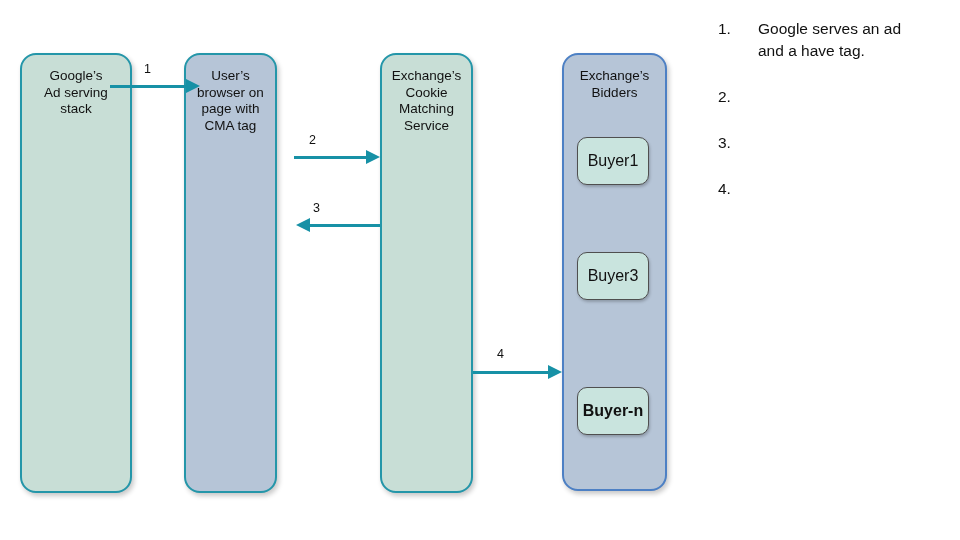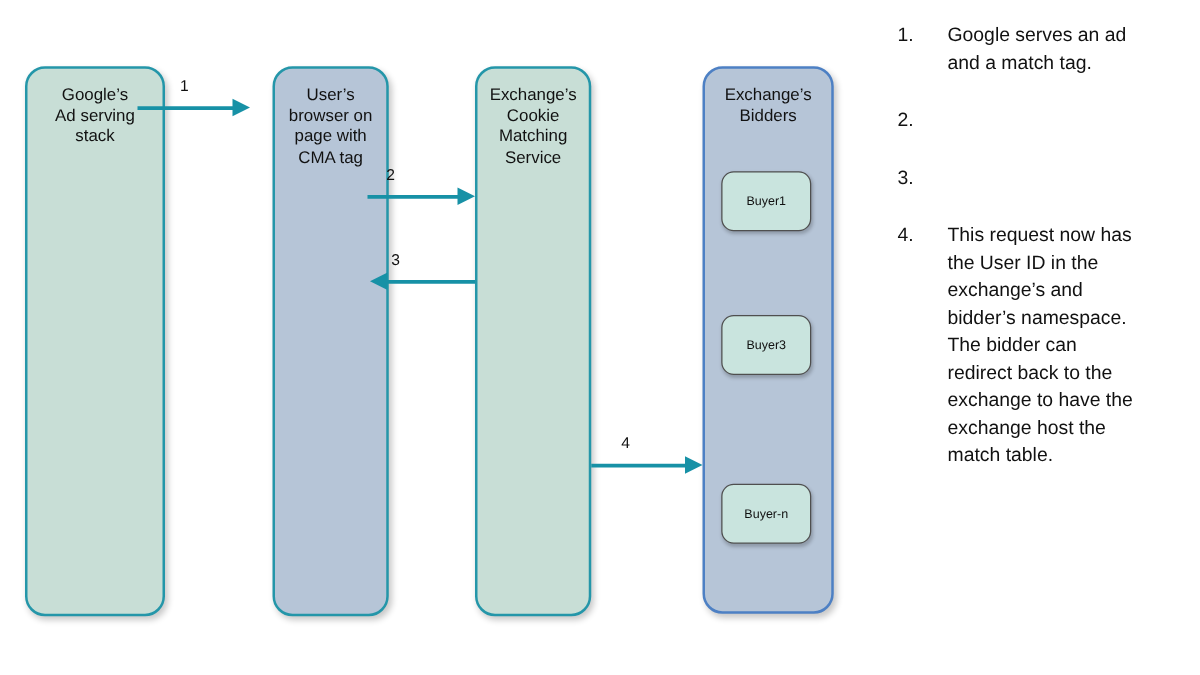--- a/index.html
+++ b/index.html
@@ -31,38 +31,38 @@
   }
   .mint{background:var(--mint-fill);}
   .bluegray{background:var(--bluegray-fill);}
   .node-label{
     white-space:pre-line;
     font-size:13.5px;
     line-height:16.5px;
     padding-top:13px;
   }
   #node-google{left:20px;top:53px;width:112px;height:440px;}
-  #node-browser{left:218px;top:53px;width:93px;height:440px;}
+  #node-browser{left:184px;top:53px;width:93px;height:440px;}
   #node-cm{left:380px;top:53px;width:93px;height:440px;}
   #node-bidders{left:562px;top:53px;width:105px;height:438px;border-color:var(--blue-border);}
 
   .buyer{
     position:absolute;left:13px;width:72px;height:48px;
     box-sizing:border-box;
     background:var(--buyer-fill);
     border:1.5px solid var(--buyer-border);
     border-radius:10px;
     box-shadow:1px 2px 3px rgba(0,0,0,0.22);
     display:flex;align-items:center;justify-content:center;
-    font-size:10px;
+    font-size:16px;
   }
   #buyer-1{top:82px;}
   #buyer-2{top:140px;}
   #buyer-3{top:197px;}
-  #buyer-n{top:332px;}
+  #buyer-n{top:332px;font-weight:bold;}
 
   
   .arrow{position:absolute;height:3px;background:var(--teal-arrow);}
   .arrow-right::after{
     content:"";position:absolute;right:-13px;top:-6px;
     border-left:14px solid var(--teal-arrow);
     border-top:7.5px solid transparent;
     border-bottom:7.5px solid transparent;
   }
   .arrow-left::before{
@@ -131,35 +131,26 @@
   <div class="arrow arrow-left" id="arrow-3"></div>
   <span class="arrow-label" id="arrow-label-3">3</span>
 
   <div class="arrow arrow-right" id="arrow-4"></div>
   <span class="arrow-label" id="arrow-label-4">4</span>
 
   <div class="steps">
     <div class="step">
       <span class="step-num">1.</span>
       <span class="step-text">Google serves an ad
-and a match tag.</span>
+and a have tag.</span>
     </div>
     <div class="step">
       <span class="step-num">2.</span>
     </div>
     <div class="step">
       <span class="step-num">3.</span>
     </div>
     <div class="step">
       <span class="step-num">4.</span>
-      <span class="step-text">This request now has
-the User ID in the
-exchange’s and
-bidder’s namespace.
-The bidder can
-redirect back to the
-exchange to have the
-exchange host the
-match table.</span>
     </div>
   </div>
 
 </div>
 
 </body></html>

